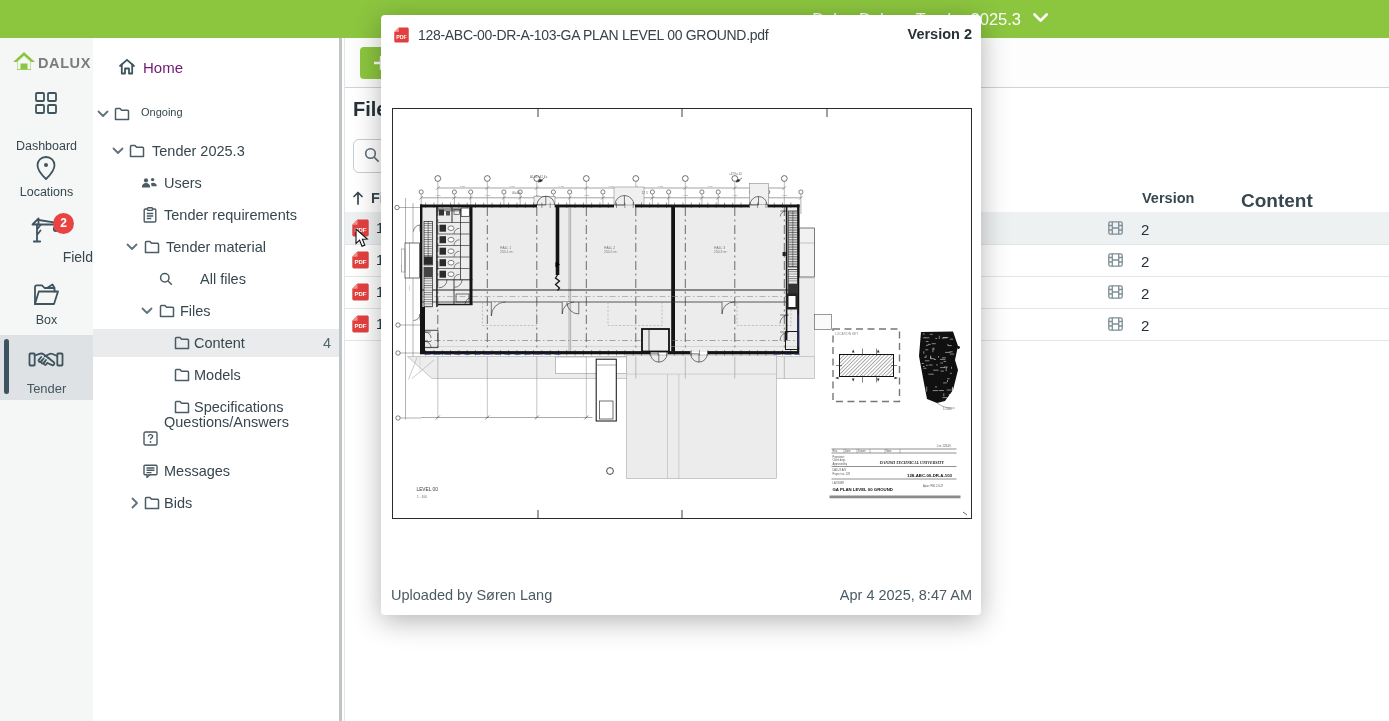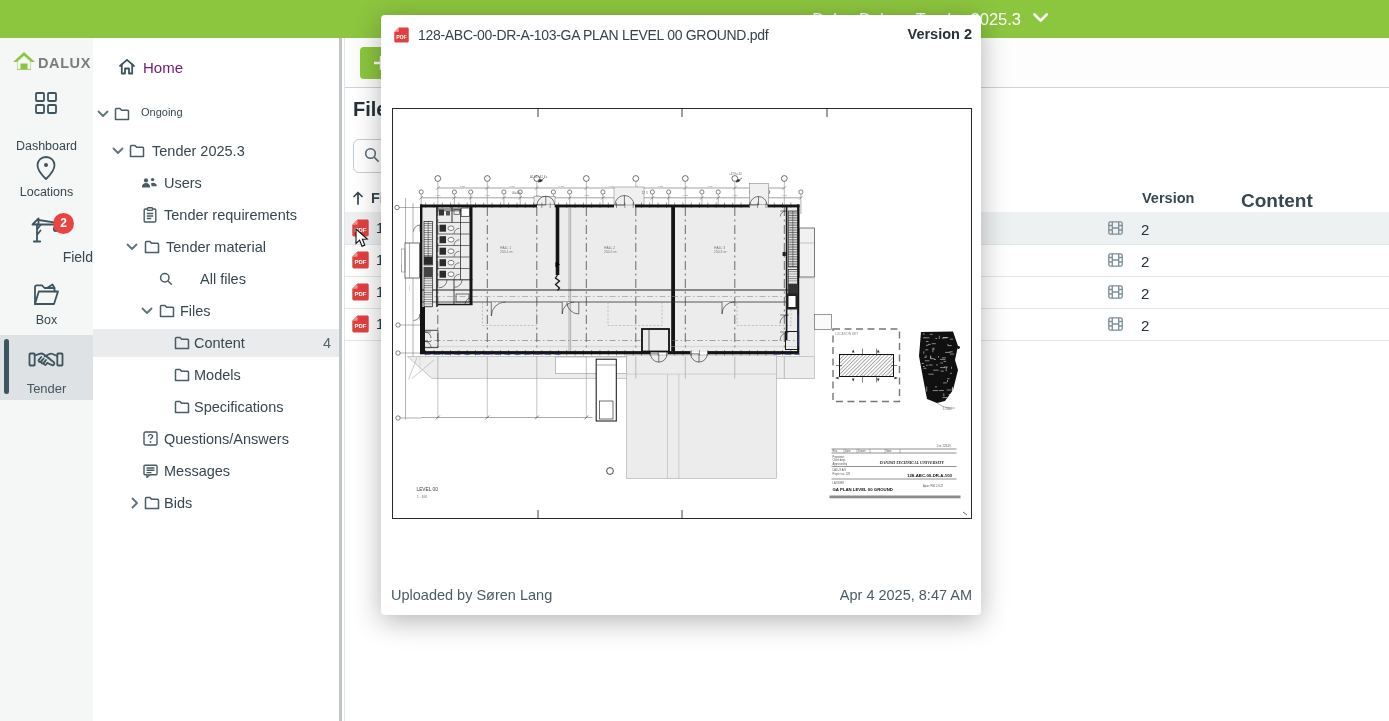--- a/index.html
+++ b/index.html
@@ -174,21 +174,21 @@
   </svg>
 <div class="abs" style="left:194px;top:399px;font-size:14.5px;color:#37474f;font-weight:normal;white-space:nowrap;">Specifications</div>
 
 <svg class="abs" style="left:143px;top:431px;" width="15" height="15" viewBox="0 0 15 15">
     <g stroke="#4a5b64" stroke-width="1.4" fill="none">
       <rect x="1" y="1" width="13" height="13" rx="1.5"></rect>
       <path d="M5.4 5.4 C5.4 3 9.6 3 9.6 5.4 C9.6 7 7.5 6.8 7.5 8.6"></path>
       <circle cx="7.5" cy="11" r="0.9" fill="#4a5b64" stroke="none"></circle>
     </g>
   </svg>
-<div class="abs" style="left:164px;top:431px;font-size:14.5px;color:#37474f;font-weight:normal;white-space:nowrap;">Questions/Answers</div>
+<div class="abs" style="left:164px;top:414px;font-size:14.5px;color:#37474f;font-weight:normal;white-space:nowrap;">Questions/Answers</div>
 
 <svg class="abs" style="left:143px;top:464px;" width="15" height="14" viewBox="0 0 15 14">
     <g stroke="#4a5b64" stroke-width="1.4" fill="none">
       <rect x="1" y="1.2" width="13" height="9.6" rx="1"></rect>
       <path d="M3.5 4 h8 M3.5 6.3 h8 M3.5 8.6 h5"></path>
       <path d="M4 10.8 L4 13.4 L7 10.8" fill="#fff"></path>
     </g>
   </svg>
 <div class="abs" style="left:164px;top:463px;font-size:14.5px;color:#37474f;font-weight:normal;white-space:nowrap;">Messages</div>
 

